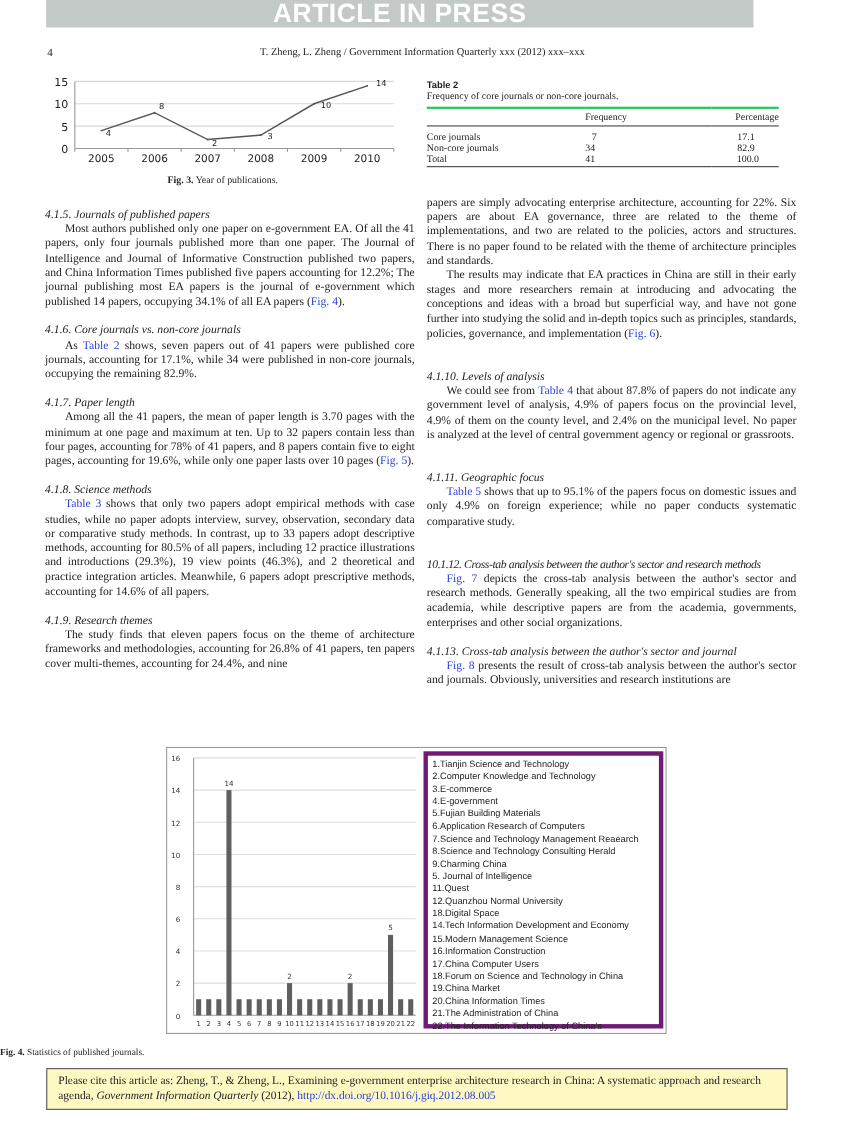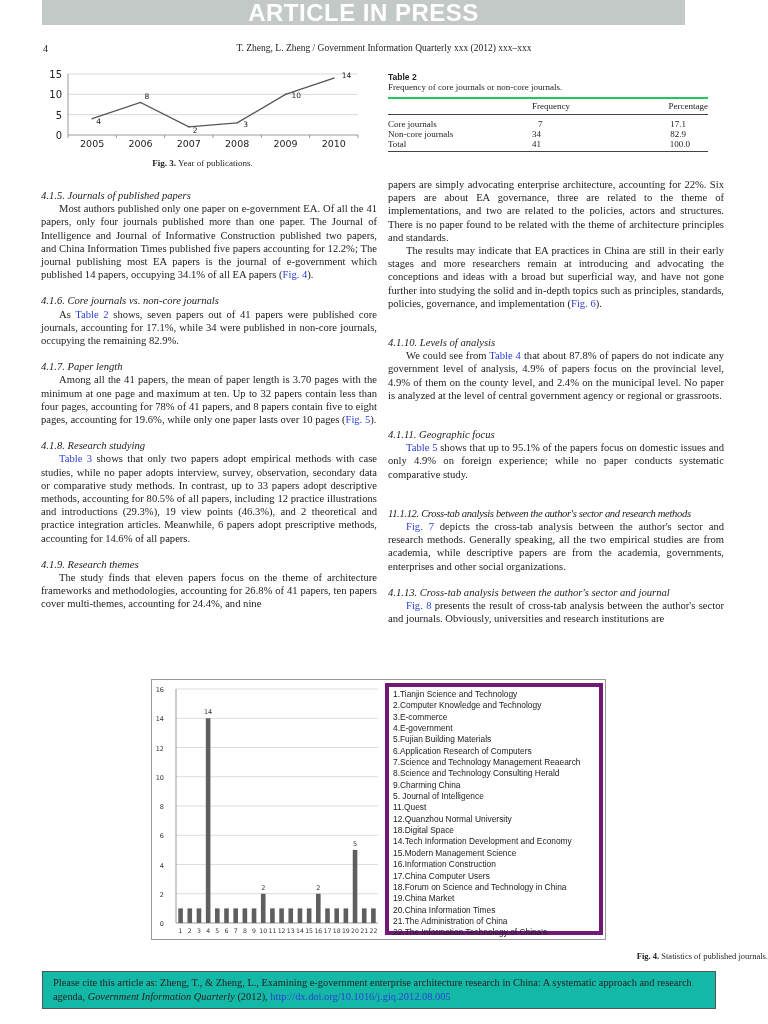--- a/index.html
+++ b/index.html
@@ -23,22 +23,22 @@
   .col.left { left:41px; top:189px; }
   .col.right { left:388px; top:178px; }
   .col h4 { margin:0; font-weight:normal; font-style:italic; font-size:10.6px; line-height:13.2px; }
   .col p { margin:0; text-indent:18px; }
   .col p.noin { text-indent:0; }
   .gap { height:13px; }
   .link { color:#2b3fd6; }
   .fig4 { position:absolute; left:151px; top:679px; width:455px; height:261px; border:1px solid #999; box-sizing:border-box; }
   .fig4 svg { position:absolute; left:0; top:0; }
   .legend { position:absolute; left:233px; top:3px; width:218px; height:252px; border:4px solid #701a75; box-sizing:border-box; padding:2px 0 0 4px; font-family:"Liberation Sans", sans-serif; font-size:8.4px; line-height:11.35px; color:#222; white-space:nowrap; }
-  .fig4cap { position:absolute; left:0; width:768px; top:951px; text-align:right; font-size:8.5px; }
-  .cite { position:absolute; left:42px; top:971px; width:674px; height:38px; background:#14b8a6; border:1px solid #555; box-sizing:border-box; padding:4px 10px; font-size:10.4px; line-height:14px; }
+  .fig4cap { position:absolute; left:0; width:768px; top:951px; text-align:left; font-size:8.5px; }
+  .cite { position:absolute; left:42px; top:971px; width:674px; height:38px; background:#fef9c3; border:1px solid #555; box-sizing:border-box; padding:4px 10px; font-size:10.4px; line-height:14px; }
 </style>
 </head>
 <body>
 
 <div class="banner">ARTICLE IN PRESS</div>
 <div class="pagenum">4</div>
 <div class="runhead">T. Zheng, L. Zheng / Government Information Quarterly xxx (2012) xxx–xxx</div>
 
 <div class="fig3">
   <svg id="fig3svg" width="345" height="100">
@@ -115,41 +115,41 @@
 <div class="col left">
   <h4>4.1.5. Journals of published papers</h4>
   <p><span>Most authors published only one paper on e-government EA. Of all the 41 papers, only four journals published more than one paper. The Journal of Intelligence and Journal of Informative Construction published two papers, and China Information Times published five papers accounting for 12.2%; The journal publishing most EA papers is the journal of e-government which published 14 papers, occupying 34.1% of all EA papers (</span><span class="link">Fig. 4</span><span>).</span></p>
   <div class="gap"></div>
   <h4>4.1.6. Core journals vs. non-core journals</h4>
   <p><span>As </span><span class="link">Table 2</span><span> shows, seven papers out of 41 papers were published core journals, accounting for 17.1%, while 34 were published in non-core journals, occupying the remaining 82.9%.</span></p>
   <div class="gap"></div>
   <h4>4.1.7. Paper length</h4>
   <p><span>Among all the 41 papers, the mean of paper length is 3.70 pages with the minimum at one page and maximum at ten. Up to 32 papers contain less than four pages, accounting for 78% of 41 papers, and 8 papers contain five to eight pages, accounting for 19.6%, while only one paper lasts over 10 pages (</span><span class="link">Fig. 5</span><span>).</span></p>
   <div class="gap"></div>
-  <h4>4.1.8. Research studying</h4>
+  <h4>4.1.8. Science methods</h4>
   <p><span class="link">Table 3</span><span> shows that only two papers adopt empirical methods with case studies, while no paper adopts interview, survey, observation, secondary data or comparative study methods. In contrast, up to 33 papers adopt descriptive methods, accounting for 80.5% of all papers, including 12 practice illustrations and introductions (29.3%), 19 view points (46.3%), and 2 theoretical and practice integration articles. Meanwhile, 6 papers adopt prescriptive methods, accounting for 14.6% of all papers.</span></p>
   <div class="gap"></div>
   <h4>4.1.9. Research themes</h4>
   <p>The study finds that eleven papers focus on the theme of architecture frameworks and methodologies, accounting for 26.8% of 41 papers, ten papers cover multi-themes, accounting for 24.4%, and nine</p>
 </div>
 
 <div class="col right">
   <p class="noin">papers are simply advocating enterprise architecture, accounting for 22%. Six papers are about EA governance, three are related to the theme of implementations, and two are related to the policies, actors and structures. There is no paper found to be related with the theme of architecture principles and standards.</p>
   <p><span>The results may indicate that EA practices in China are still in their early stages and more researchers remain at introducing and advocating the conceptions and ideas with a broad but superficial way, and have not gone further into studying the solid and in-depth topics such as principles, standards, policies, governance, and implementation (</span><span class="link">Fig. 6</span><span>).</span></p>
   <div class="gap"></div>
     <div class="gap"></div>
   <h4>4.1.10. Levels of analysis</h4>
   <p><span>We could see from </span><span class="link">Table 4</span><span> that about 87.8% of papers do not indicate any government level of analysis, 4.9% of papers focus on the provincial level, 4.9% of them on the county level, and 2.4% on the municipal level. No paper is analyzed at the level of central government agency or regional or grassroots.</span></p>
   <div class="gap"></div>
     <div class="gap"></div>
   <h4>4.1.11. Geographic focus</h4>
   <p><span class="link">Table 5</span><span> shows that up to 95.1% of the papers focus on domestic issues and only 4.9% on foreign experience; while no paper conducts systematic comparative study.</span></p>
   <div class="gap"></div>
     <div class="gap"></div>
-  <h4 style="letter-spacing:-0.35px;white-space:nowrap">11.1.12. Cross-tab analysis between the author's sector and research methods</h4>
+  <h4 style="letter-spacing:-0.35px;white-space:nowrap">10.1.12. Cross-tab analysis between the author's sector and research methods</h4>
   <p><span class="link">Fig. 7</span><span> depicts the cross-tab analysis between the author's sector and research methods. Generally speaking, all the two empirical studies are from academia, while descriptive papers are from the academia, governments, enterprises and other social organizations.</span></p>
   <div class="gap"></div>
   <h4>4.1.13. Cross-tab analysis between the author's sector and journal</h4>
   <p><span class="link">Fig. 8</span><span> presents the result of cross-tab analysis between the author's sector and journals. Obviously, universities and research institutions are</span></p>
 </div>
 
 <div class="fig4">
   <svg id="fig4svg" width="232" height="259">
       <text x="12" y="246" text-anchor="end" font-size="6.5" font-family="DejaVu Sans, sans-serif" fill="#333">0</text>
       <line x1="24" x2="226" y1="213.75" y2="213.75" stroke="#ddd"></line>

